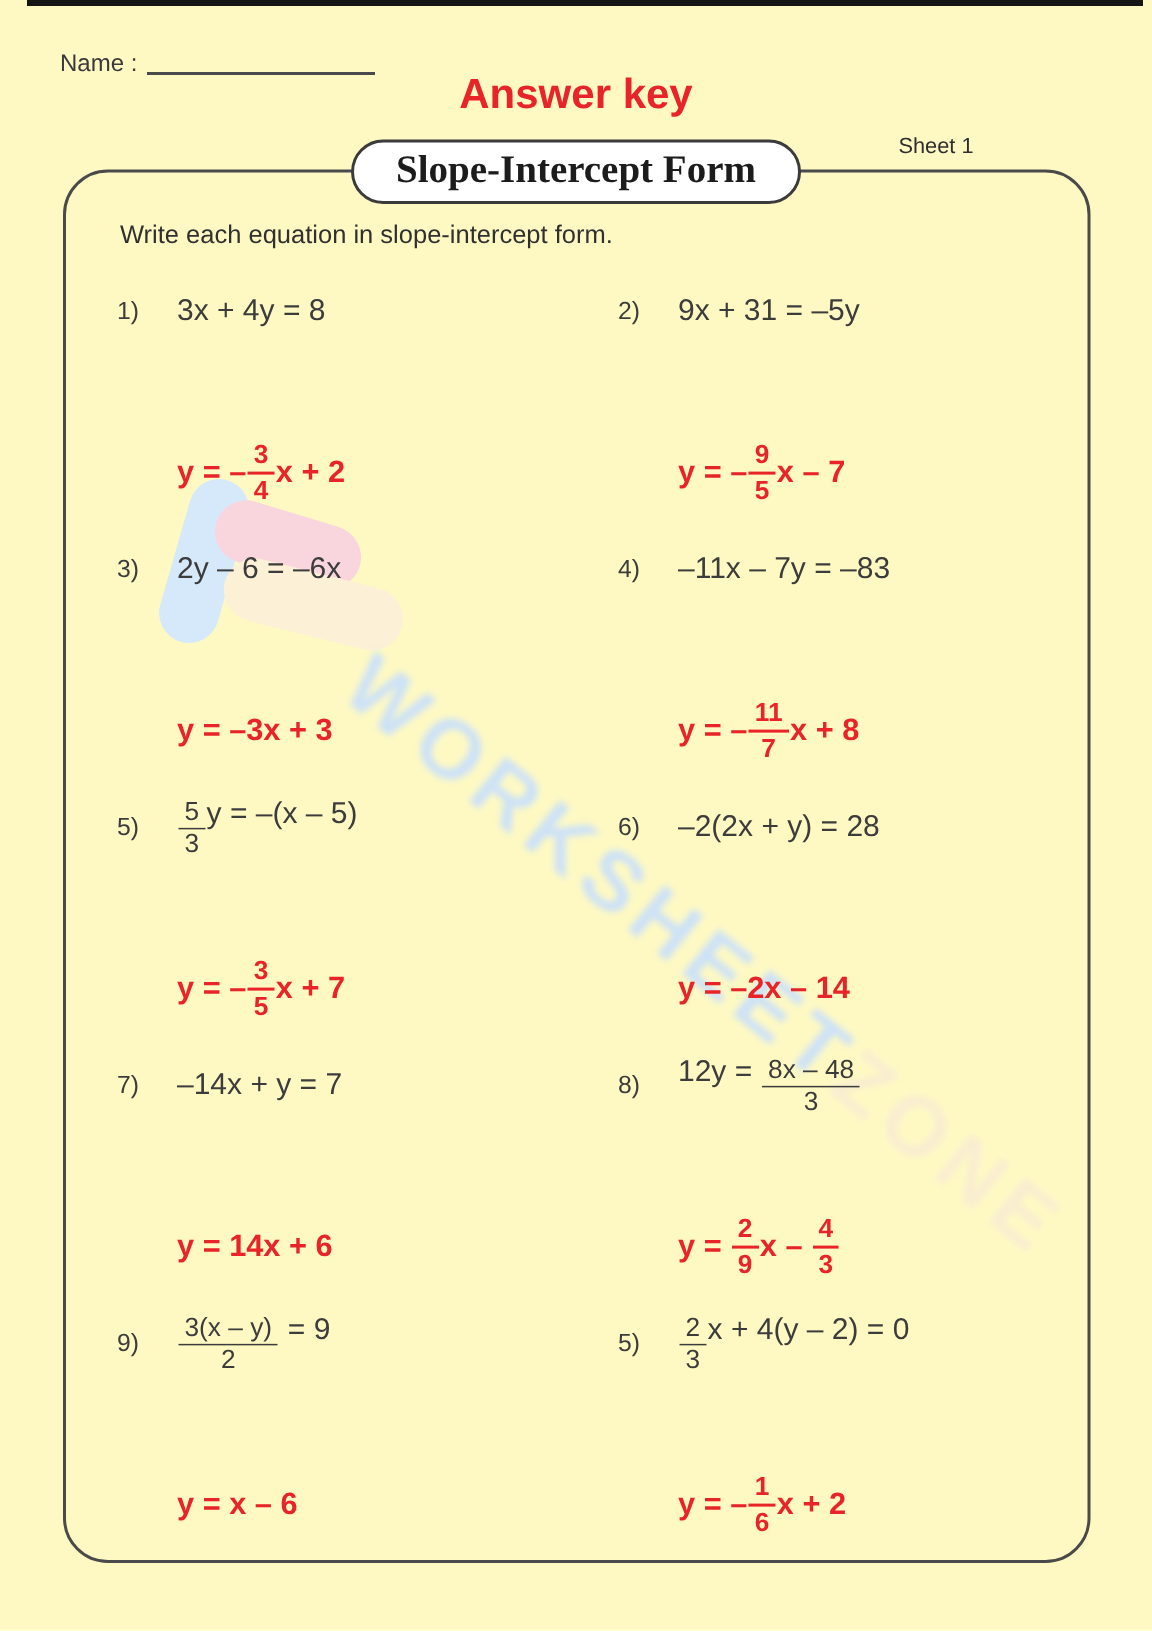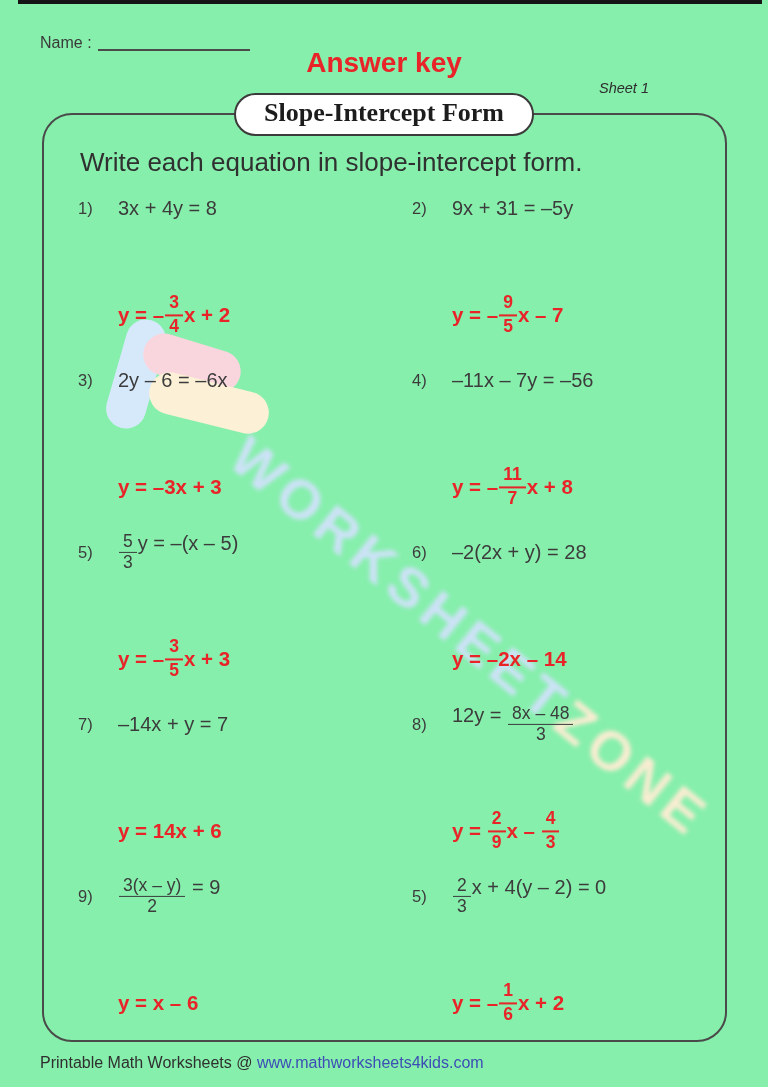--- a/index.html
+++ b/index.html
@@ -1,42 +1,42 @@
 <!DOCTYPE html>
 <html style="--red: #e92428; --link: #3c4db5; --wm-blue: #cde2f7; --wm-cream: #f9edd0;"><head>
 <meta charset="utf-8">
 <style>
   html,body { margin:0; padding:0; background:#ffffff; }
   .page {
-    position:relative; width:768px; height:1087px; background:#86efac;
+    position:relative; width:768px; height:1087px; background:#fef9c3;
     font-family:"Liberation Sans", sans-serif; overflow:hidden;
   }
   .topbar { position:absolute; left:18px; top:0; width:744px; height:4px; background:#151515; }
 
   
   .hdr-label { position:absolute; font-size:16px; color:#3a3a3a; }
   .name-wrap { left:40px; top:34px; }
   .score-wrap { left:531px; top:30px; }
   .fill-line { display:inline-block; height:2px; background:#4a4a4a; vertical-align:-3px; margin-left:6px; }
   .name-line { width:152px; }
   .score-line { width:148px; }
   .answer-key { position:absolute; left:0; right:0; top:47px; text-align:center;
     font-size:28px; font-weight:700; color:var(--red); }
 
   
   .title-pill { position:absolute; left:50%; top:93px; transform:translateX(-50%);
     background:#fff; border:2.5px solid #3b3b3b; border-radius:24px; padding:3px 28px 6px;
     font-family:"Liberation Serif", serif; font-weight:700; font-size:26px; color:#1c1c1c;
     z-index:3; white-space:nowrap; }
-  .sheet { position:absolute; left:599px; top:80px; font-size:14.5px; color:#2e2e2e; z-index:3;font-style:italic; }
+  .sheet { position:absolute; left:599px; top:90px; font-size:14.5px; color:#2e2e2e; z-index:3; }
 
   
   .box { position:absolute; left:42px; top:113px; width:681px; height:925px;
     border:2px solid #4a4a4a; border-radius:30px; z-index:1; }
-  .instruction { position:absolute; left:80px; top:147px; font-size:26px; color:#303030; z-index:2; }
+  .instruction { position:absolute; left:80px; top:147px; font-size:17px; color:#303030; z-index:2; }
 
   
   .stroke { position:absolute; border-radius:999px; z-index:0; }
   .st-blue  { left:116px; top:318px; width:40px; height:112px; background:#d6e9fb; transform:rotate(16deg); }
   .st-pink  { left:142px; top:342px; width:100px; height:42px; background:#f9d6de; transform:rotate(17deg); }
   .st-cream { left:148px; top:382px; width:122px; height:42px; background:#fcf0d6; transform:rotate(14deg); }
   .wm { position:absolute; left:238px; top:416px; transform:rotate(39deg); transform-origin:0 50%;
     font-weight:700; font-size:56px; letter-spacing:6px; white-space:nowrap;
     filter:blur(2px); z-index:0; }
   .wm .p1 { color:var(--wm-blue); }
@@ -98,26 +98,26 @@
       </div>
       <div class="cell">
         <div class="qrow"><span class="qnum">2)</span><span class="qeq"><span>9x + 31 = –5y</span></span></div>
         <div class="ans"><span>y = –</span><span class="frac"><span class="num">9</span><span class="den">5</span></span><span>x – 7</span></div>
       </div>
       <div class="cell">
         <div class="qrow"><span class="qnum">3)</span><span class="qeq"><span>2y – 6 = –6x</span></span></div>
         <div class="ans"><span>y = –3x + 3</span></div>
       </div>
       <div class="cell">
-        <div class="qrow"><span class="qnum">4)</span><span class="qeq"><span>–11x – 7y = –56</span></span></div>
+        <div class="qrow"><span class="qnum">4)</span><span class="qeq"><span>–11x – 7y = –83</span></span></div>
         <div class="ans"><span>y = –</span><span class="frac"><span class="num">11</span><span class="den">7</span></span><span>x + 8</span></div>
       </div>
       <div class="cell">
         <div class="qrow"><span class="qnum">5)</span><span class="qeq"><span class="frac"><span class="num">5</span><span class="den">3</span></span><span>y = –(x – 5)</span></span></div>
-        <div class="ans"><span>y = –</span><span class="frac"><span class="num">3</span><span class="den">5</span></span><span>x + 3</span></div>
+        <div class="ans"><span>y = –</span><span class="frac"><span class="num">3</span><span class="den">5</span></span><span>x + 7</span></div>
       </div>
       <div class="cell">
         <div class="qrow"><span class="qnum">6)</span><span class="qeq"><span>–2(2x + y) = 28</span></span></div>
         <div class="ans"><span>y = –2x – 14</span></div>
       </div>
       <div class="cell">
         <div class="qrow"><span class="qnum">7)</span><span class="qeq"><span>–14x + y = 7</span></span></div>
         <div class="ans"><span>y = 14x + 6</span></div>
       </div>
       <div class="cell">
@@ -127,17 +127,14 @@
       <div class="cell">
         <div class="qrow"><span class="qnum">9)</span><span class="qeq"><span class="frac"><span class="num">3(x – y)</span><span class="den">2</span></span><span> = 9</span></span></div>
         <div class="ans"><span>y = x – 6</span></div>
       </div>
       <div class="cell">
         <div class="qrow"><span class="qnum">5)</span><span class="qeq"><span class="frac"><span class="num">2</span><span class="den">3</span></span><span>x + 4(y – 2) = 0</span></span></div>
         <div class="ans"><span>y = –</span><span class="frac"><span class="num">1</span><span class="den">6</span></span><span>x + 2</span></div>
       </div>
     </div>
 
-  <div class="footer">
-    <span>Printable Math Worksheets @ </span><a href="#">www.mathworksheets4kids.com</a>
-  </div>
 
 </div>
 
 </body></html>

